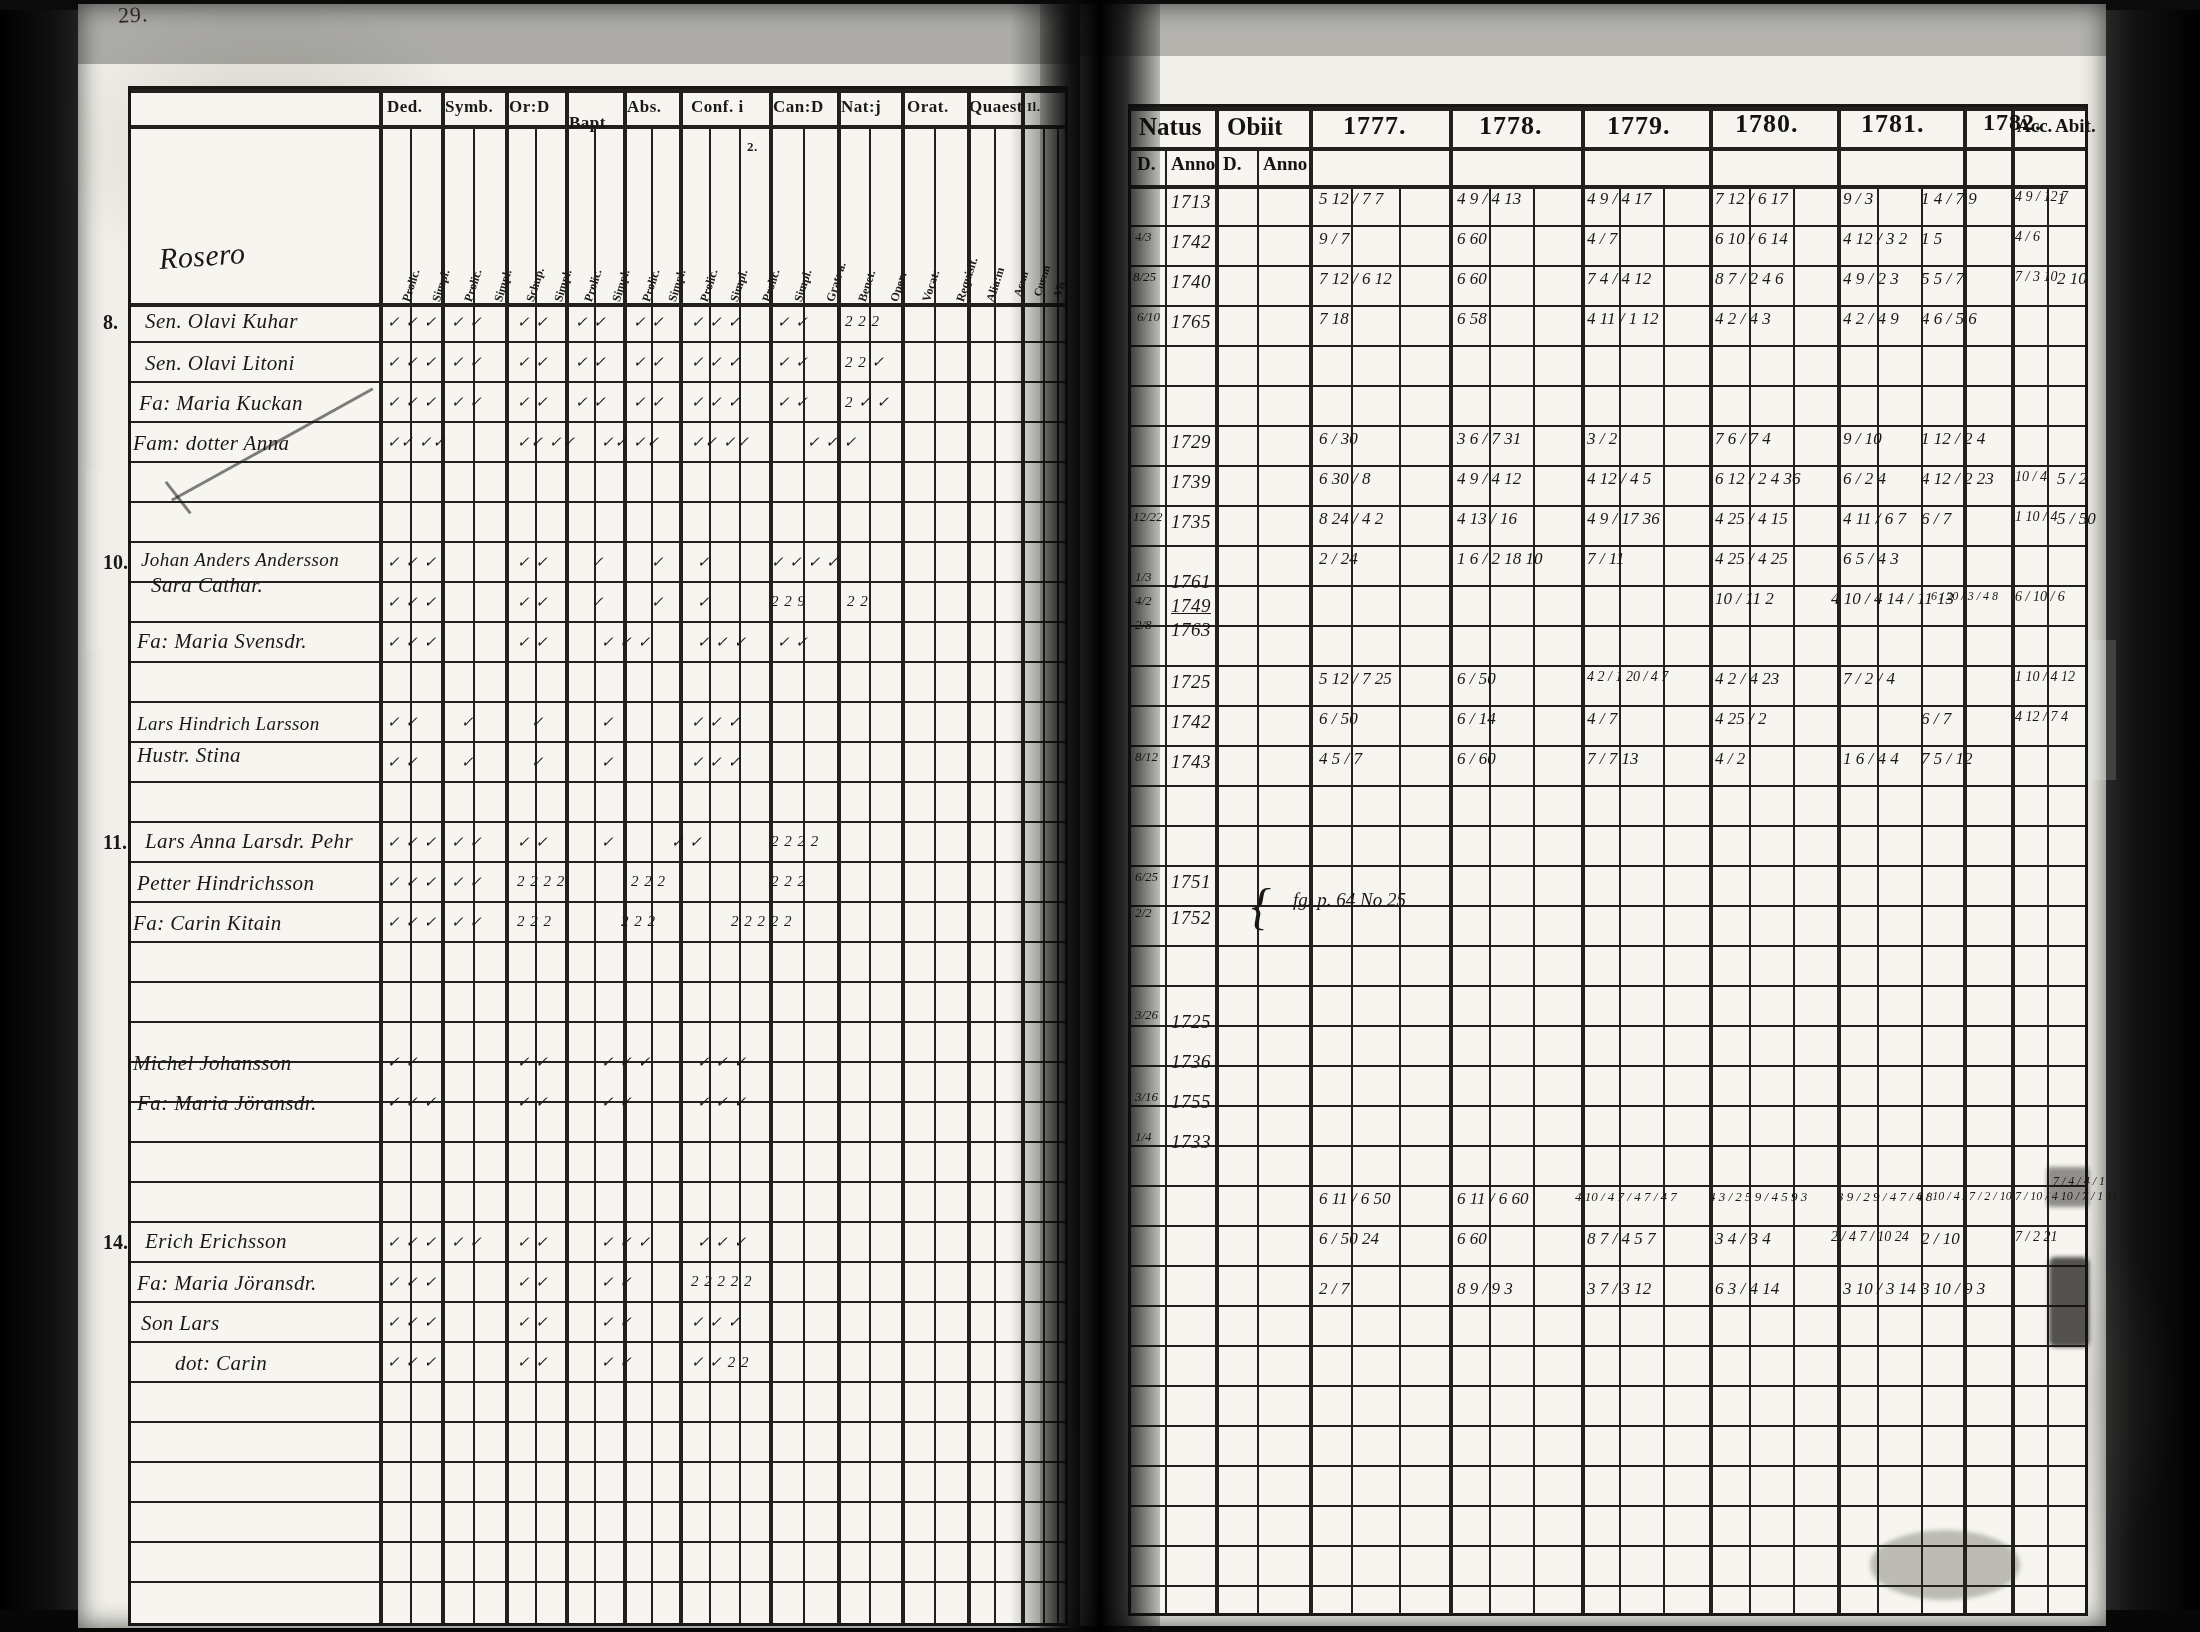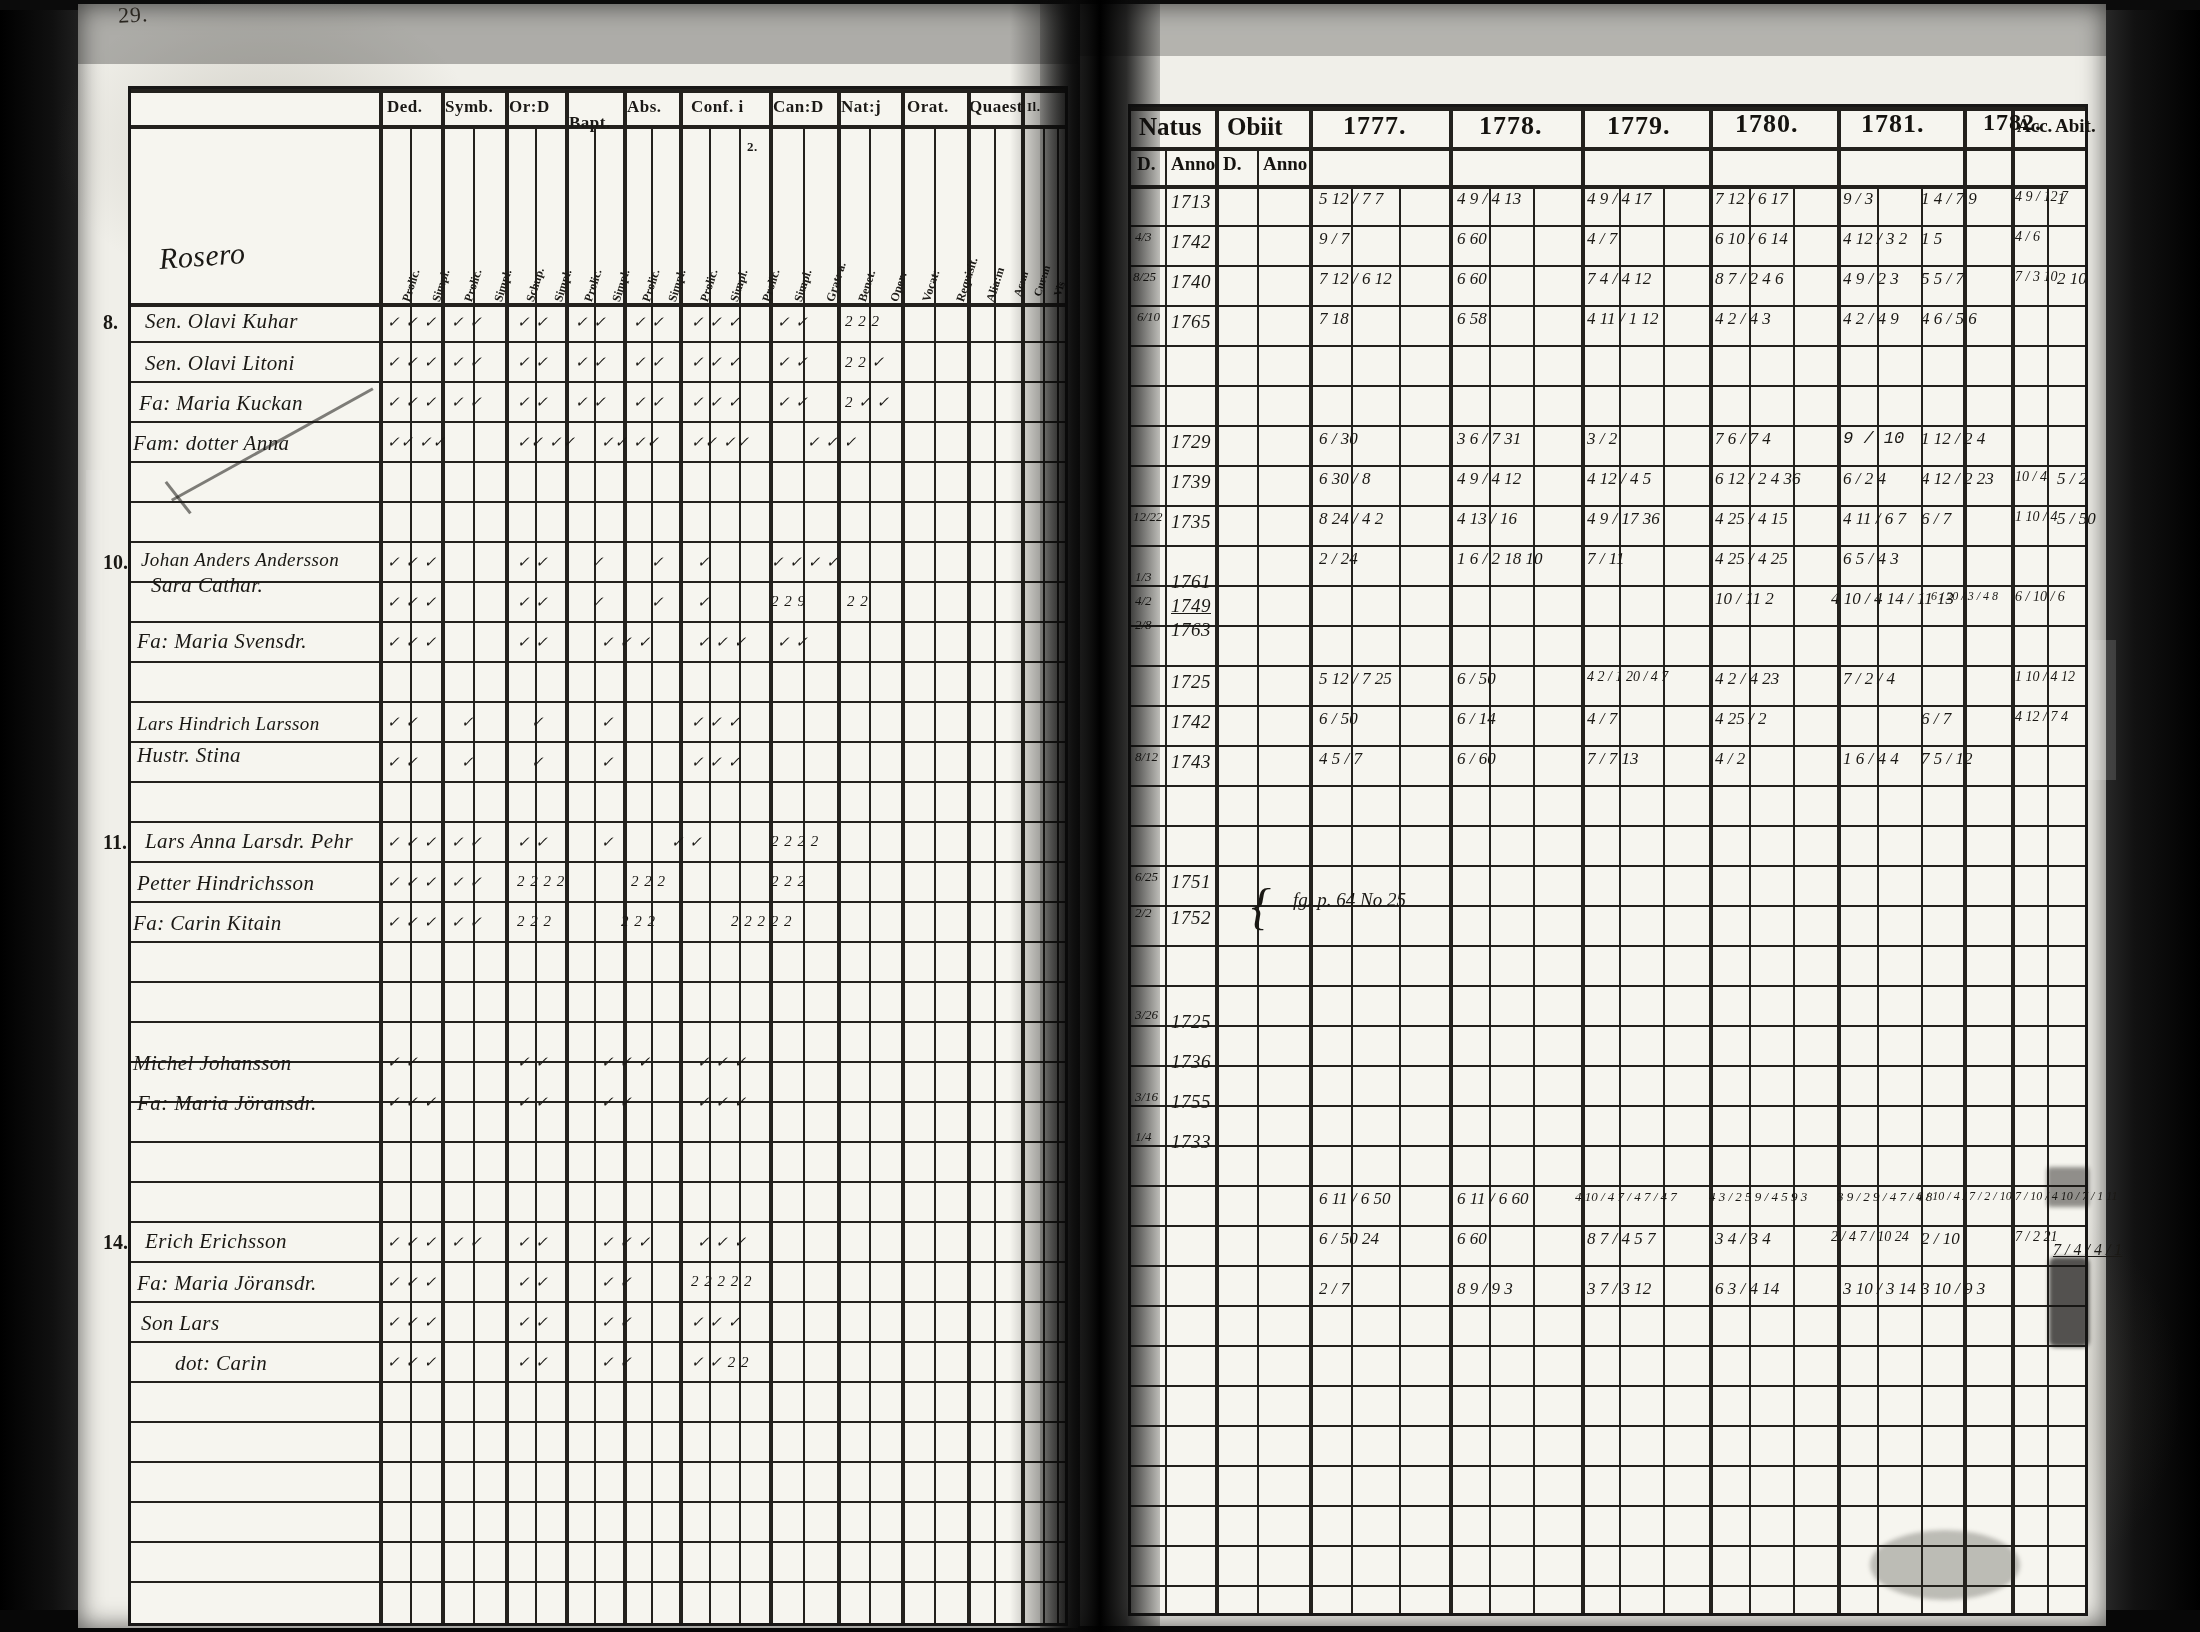--- a/index.html
+++ b/index.html
@@ -615,21 +615,21 @@
     <div class="hand num" style="left:326px;top:202px;">6 58</div>
     <div class="hand num" style="left:456px;top:202px;">4 11 / 1 12</div>
     <div class="hand num" style="left:584px;top:202px;">4 2 / 4 3</div>
     <div class="hand num" style="left:712px;top:202px;">4 2 / 4 9</div>
     <div class="hand num" style="left:790px;top:202px;">4 6 / 5 6</div>
 
     <div class="hand num" style="left:188px;top:322px;">6 / 30</div>
     <div class="hand num" style="left:326px;top:322px;">3 6 / 7 31</div>
     <div class="hand num" style="left:456px;top:322px;">3 / 2</div>
     <div class="hand num" style="left:584px;top:322px;">7 6 / 7 4</div>
-    <div class="hand num" style="left:712px;top:322px;font-family:Liberation Mono, monospace;">9 / 10</div>
+    <div class="hand num" style="left:712px;top:322px;">9 / 10</div>
     <div class="hand num" style="left:790px;top:322px;">1 12 / 2 4</div>
 
     <div class="hand num" style="left:188px;top:362px;">6 30 / 8</div>
     <div class="hand num" style="left:326px;top:362px;">4 9 / 4 12</div>
     <div class="hand num" style="left:456px;top:362px;">4 12 / 4 5</div>
     <div class="hand num" style="left:584px;top:362px;">6 12 / 2 4 36</div>
     <div class="hand num" style="left:712px;top:362px;">6 / 2 4</div>
     <div class="hand num" style="left:790px;top:362px;">4 12 / 2 23</div>
     <div class="hand num" style="left:884px;top:362px;font-size:14px;">10 / 4</div>
     <div class="hand num" style="left:926px;top:362px;">5 / 2</div>
@@ -675,21 +675,21 @@
     <div class="hand num" style="left:712px;top:642px;">1 6 / 4 4</div>
     <div class="hand num" style="left:790px;top:642px;">7 5 / 12</div>
 
     <div class="hand num" style="left:188px;top:1082px;">6 11 / 6 50</div>
     <div class="hand num" style="left:326px;top:1082px;">6 11 / 6 60</div>
     <div class="hand num" style="left:444px;top:1082px;font-size:13px;">4 10 / 4 7 / 4 7 / 4 7</div>
     <div class="hand num" style="left:578px;top:1082px;font-size:13px;">4 3 / 2 5 9 / 4 5 9 3</div>
     <div class="hand num" style="left:706px;top:1082px;font-size:13px;">3 9 / 2 9 / 4 7 / 4 8</div>
     <div class="hand num" style="left:786px;top:1082px;font-size:12px;">6 / 10 / 4 / 7 / 2 / 10</div>
     <div class="hand num" style="left:884px;top:1082px;font-size:12px;">7 / 10 / 4 10 / 7 / 1 11</div>
-    <div class="hand num" style="left:922px;top:1134px;font-size:16px;text-decoration:underline;">7 / 4 / 4 / 1</div>
+    <div class="hand num" style="left:922px;top:1067px;font-size:12px;">7 / 4 / 4 / 1</div>
 
     <div class="hand num" style="left:188px;top:1122px;">6 / 50 24</div>
     <div class="hand num" style="left:326px;top:1122px;">6 60</div>
     <div class="hand num" style="left:456px;top:1122px;">8 7 / 4 5 7</div>
     <div class="hand num" style="left:584px;top:1122px;">3 4 / 3 4</div>
     <div class="hand num" style="left:700px;top:1122px;font-size:14px;">2 / 4 7 / 10 24</div>
     <div class="hand num" style="left:790px;top:1122px;">2 / 10</div>
     <div class="hand num" style="left:884px;top:1122px;font-size:14px;">7 / 2 21</div>
 
     <div class="hand num" style="left:188px;top:1172px;">2 / 7</div>

